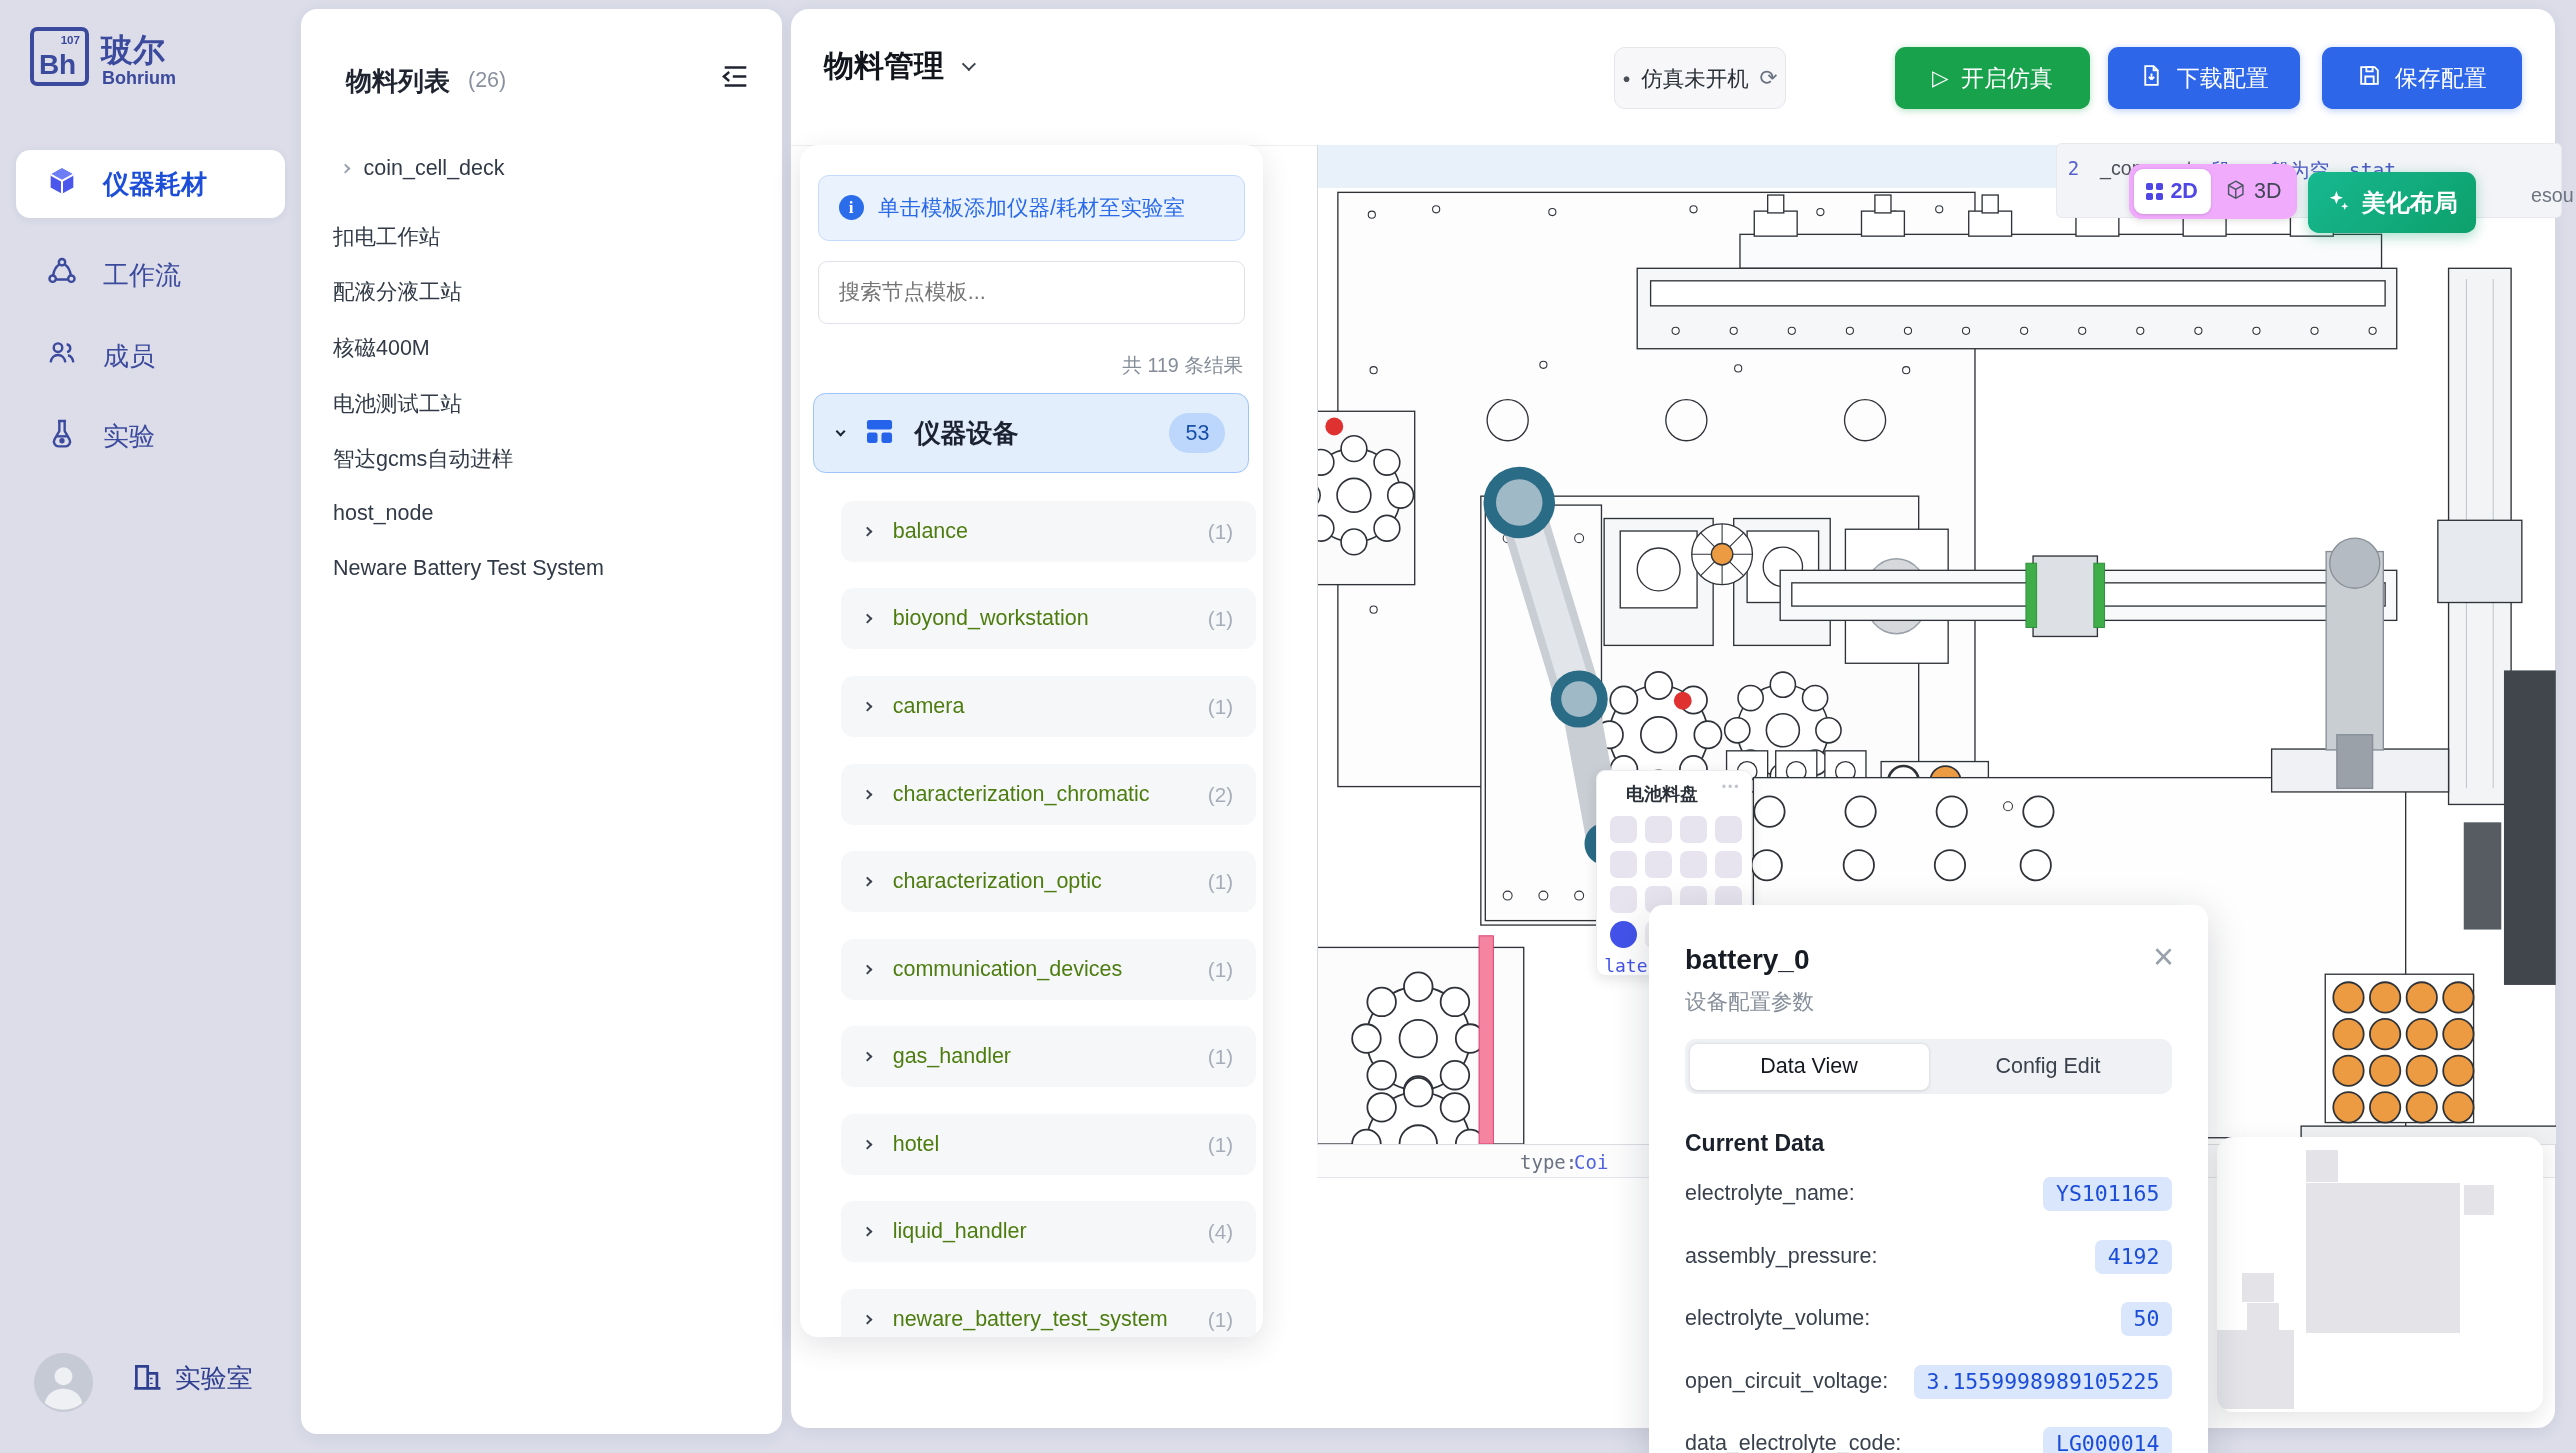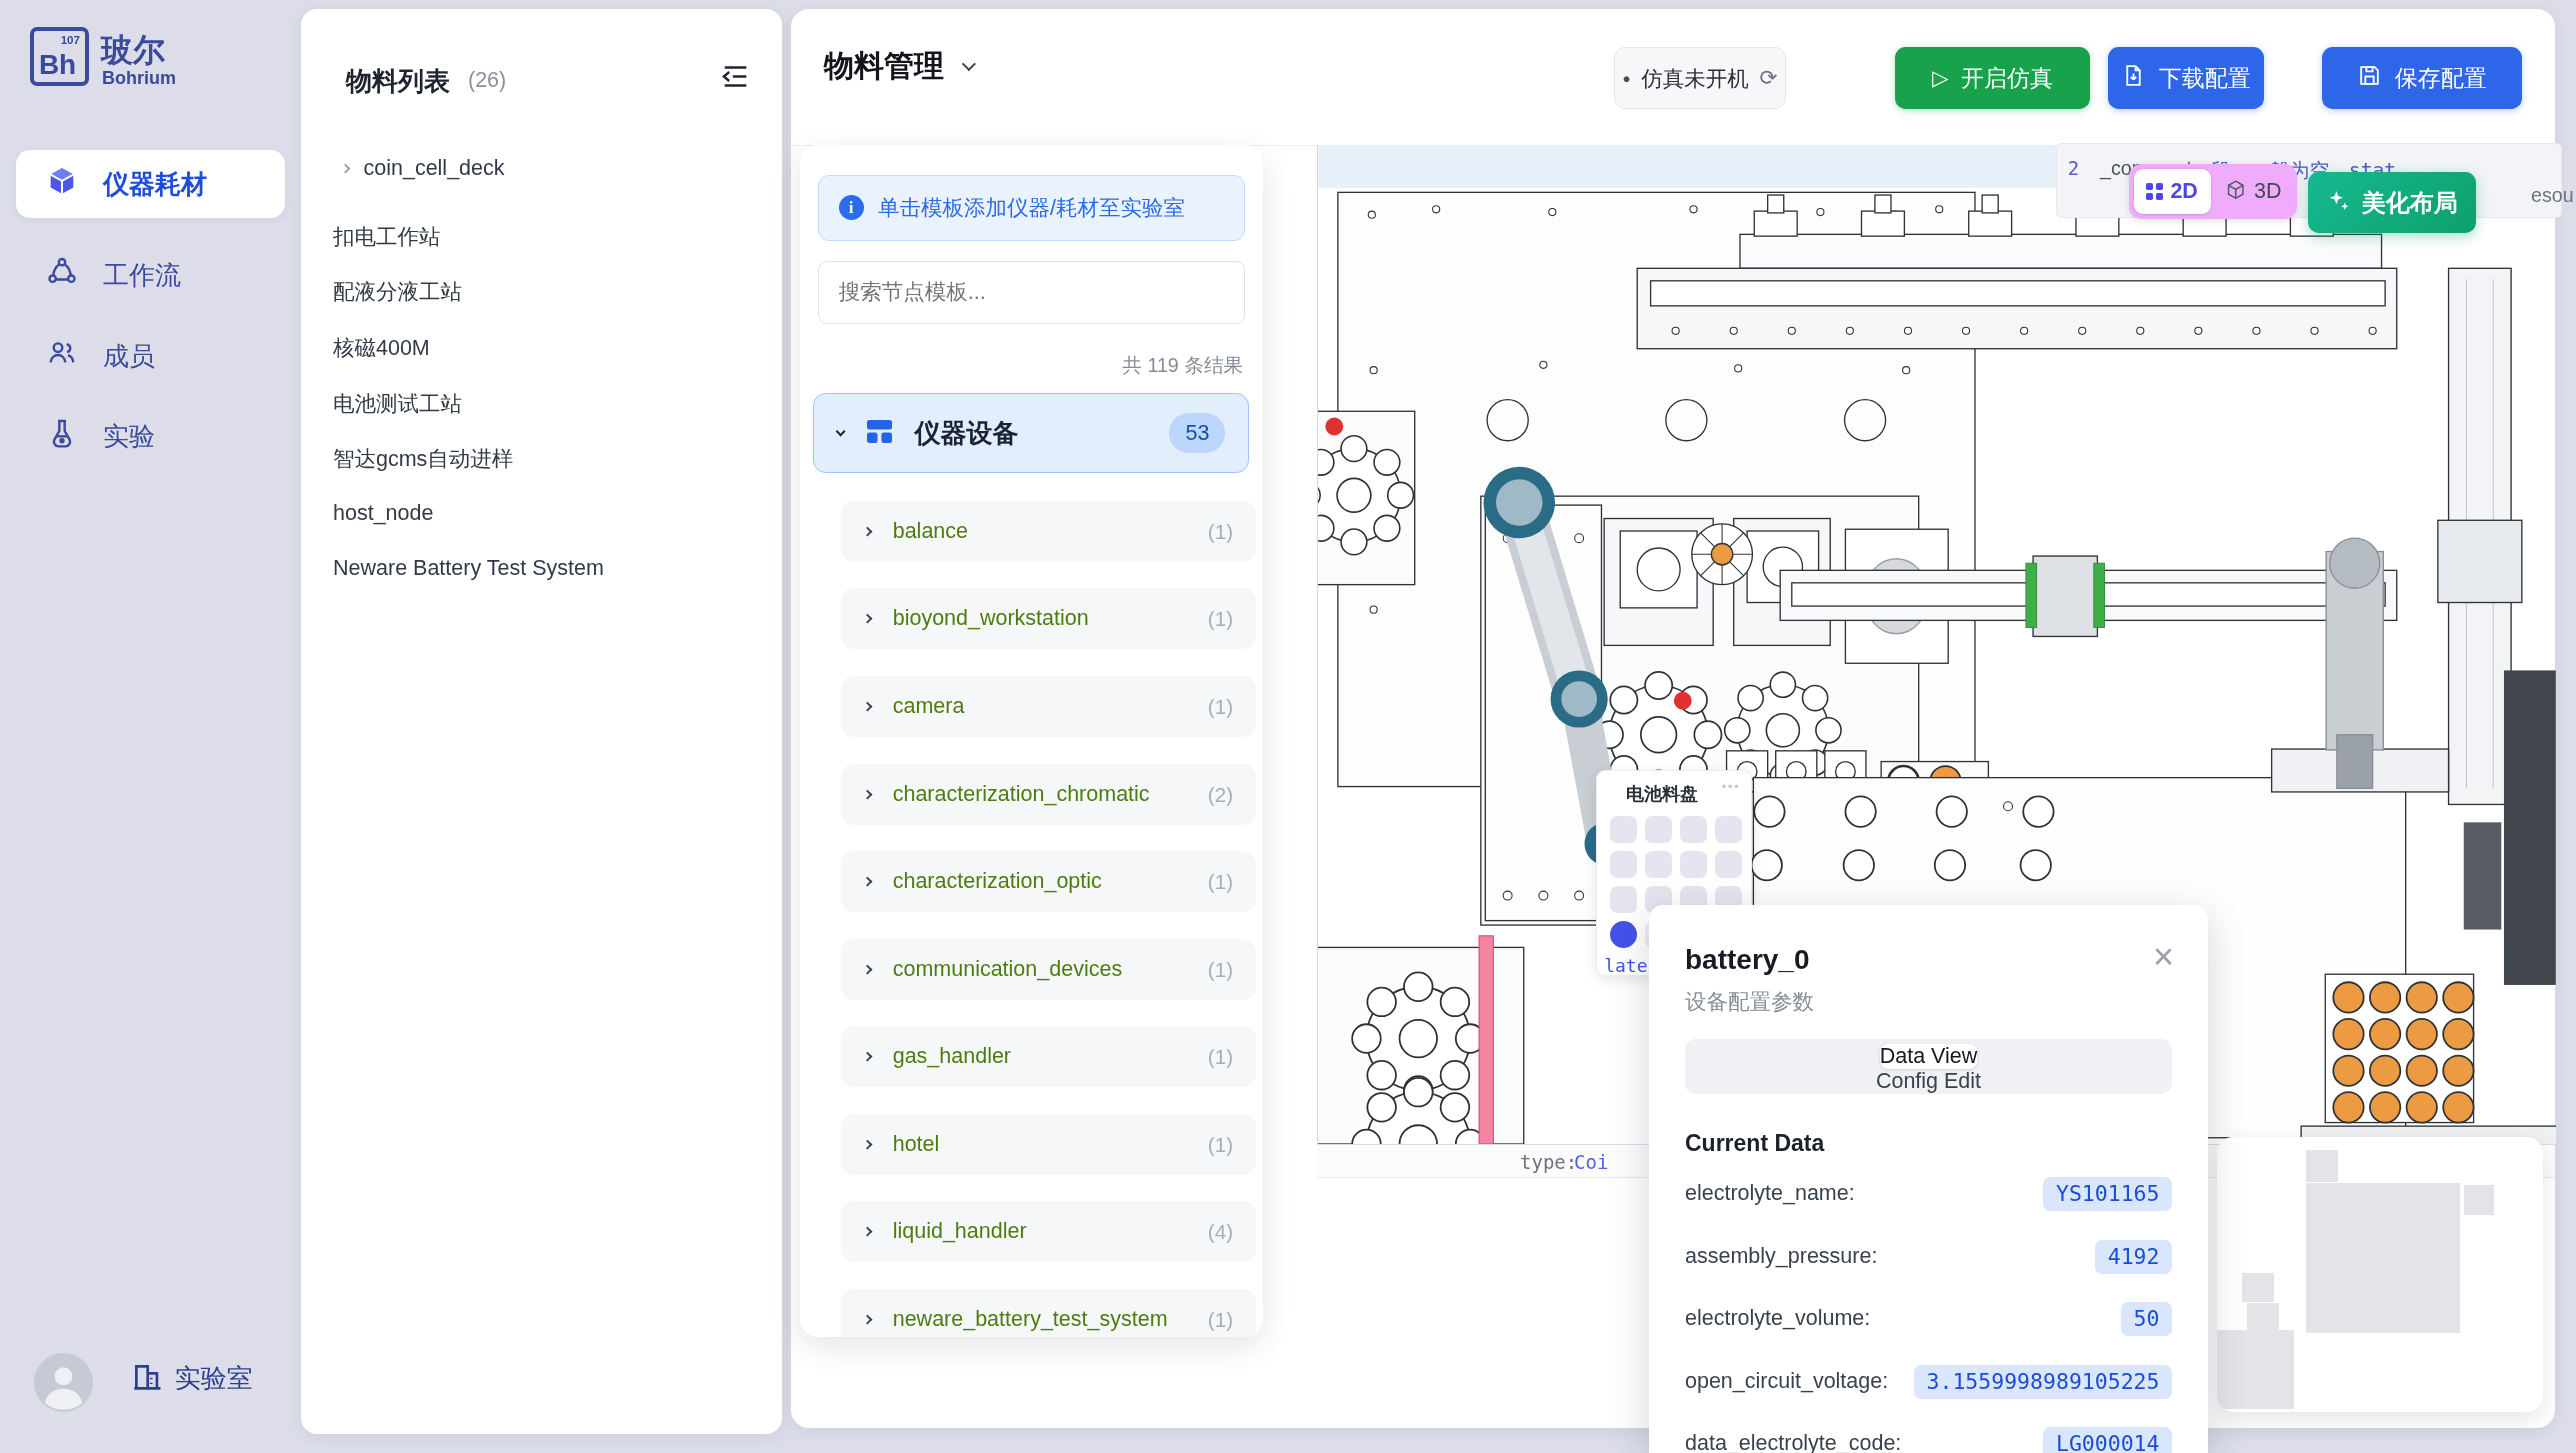--- a/index.html
+++ b/index.html
@@ -153,21 +153,21 @@
 
   <div class="hbtn" style="left:1614px;width:172px;background:#f7f7f9;border:1.8px solid #e4e6ea;color:#2a3038;box-shadow:none;font-size:21.5px;gap:10.7px;">
     <span style="font-size:13.4px;color:#4a4f57;">●</span>
     <span>仿真未开机</span>
     <span style="color:#6a7280;font-size:21.5px;">⟳</span>
   </div>
   <div class="hbtn" style="left:1895px;width:195px;background:#17a24b;box-shadow:0 1.8px 7.2px rgba(23,162,75,.3);">
     <span style="font-size:21.5px;">▷</span>
     <span>开启仿真</span>
   </div>
-  <div class="hbtn blue" style="left:2108px;width:156px;">
+  <div class="hbtn blue" style="left:2108px;width:192px;">
     <span>
       <svg width="25" height="25" viewBox="0 0 24 24" fill="none" stroke="#fff" stroke-width="1.8">
           <path d="M6 3h8l4 4v14H6z"></path>
           <path d="M14 3v4h4"></path>
           <path d="M12 10v6m0 0l-2.6-2.6M12 16l2.6-2.6"></path>
         </svg>
     </span>
     <span>下载配置</span>
   </div>
   <div class="hbtn blue" style="left:2322px;width:200px;">
@@ -533,21 +533,21 @@
     <i class="mini-rect" style="left:25px;top:136px;width:32px;height:29px;"></i>
     <i class="mini-rect" style="left:30px;top:166px;width:32px;height:29px;"></i>
     <i class="mini-rect" style="left:0;top:193px;width:77px;height:79px;"></i>
   </div>
 
   <div class="abs" style="left:1649px;top:905px;width:559px;height:549px;background:#fff;border-radius:14.3px 14.3px 0 0;box-shadow:0 10.7px 39px rgba(20,25,45,.18);z-index:20;overflow:hidden;">
     <div class="abs" style="left:36px;top:39px;font-size:28px;font-weight:bold;color:#171c24;">battery_0</div>
     <div class="abs" style="left:36px;top:82px;font-size:21.5px;color:#868e9a;">设备配置参数</div>
     <span class="abs" style="right:34px;top:34px;font-size:36px;color:#98a0ab;line-height:1;">×</span>
 
-    <div class="abs flex" style="left:36px;top:134px;width:487px;height:55px;background:#f0f1f4;border-radius:10.7px;padding:4.5px;flex-direction:column;">
+    <div class="abs flex" style="left:36px;top:134px;width:487px;height:55px;background:#f0f1f4;border-radius:10.7px;padding:4.5px;">
       <div class="flex" style="flex:1;height:46px;background:#fff;border-radius:8px;justify-content:center;box-shadow:0 0.9px 3.6px rgba(0,0,0,.14);">
         <span style="font-size:21.5px;color:#14181f;">Data View</span>
       </div>
       <div class="flex" style="flex:1;height:46px;justify-content:center;">
         <span style="font-size:21.5px;color:#39414d;">Config Edit</span>
       </div>
     </div>
 
     <div class="abs" style="left:36px;top:225px;font-size:23px;font-weight:600;color:#1b212b;">Current Data</div>
 

